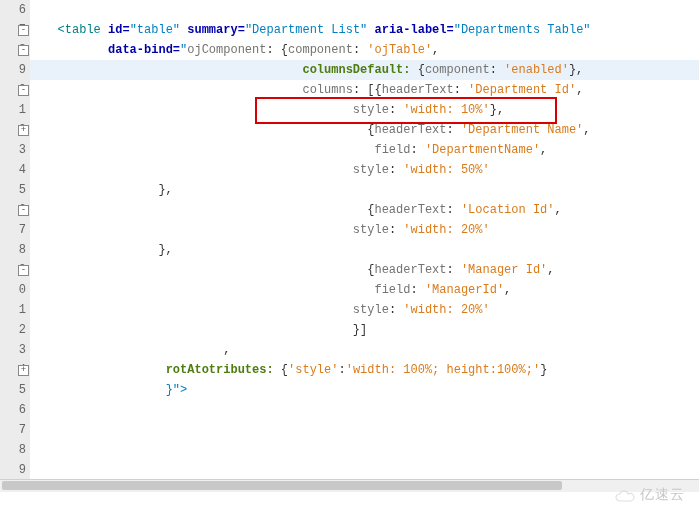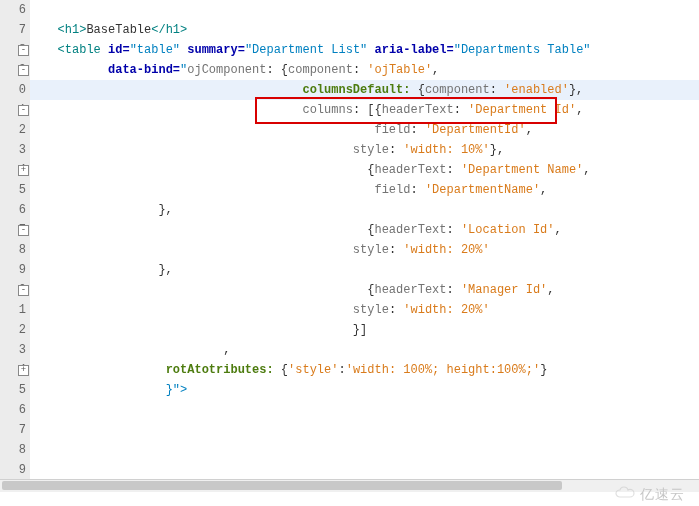--- a/index.html
+++ b/index.html
@@ -14,21 +14,21 @@
   .attr-name { color: #0000aa; font-weight: bold; }
   .attr-val { color: #0080c0; }
   .prop { color: #737373; }
   .str { color: #d97b1b; }
   .punct { color: #333; }
   .ident { color: #333; }
   .ident-b { color: #4d7c0f; font-weight: bold; }
   .red-box { position: absolute; border: 2px solid #d80000; pointer-events: none; }
   .scrollbar-h { position: absolute; left: 0; bottom: 14px; right: 0; height: 12px; background: #f0f0f0; border-top: 1px solid #d0d0d0; }
   .scroll-thumb { position: absolute; left: 2px; top: 1px; width: 560px; height: 9px; background: #c8c8c8; border-radius: 2px; }
-  .watermark { position: absolute; right: 14px; bottom: 2px; font-family: Arial, sans-serif; font-size: 14px; color: #c6c6c6; letter-spacing: 1px; display: flex; align-items: flex-start; gap: 4px; }
+  .watermark { position: absolute; right: 14px; bottom: 2px; font-family: Arial, sans-serif; font-size: 14px; color: #c6c6c6; letter-spacing: 1px; display: flex; align-items: flex-end; gap: 4px; }
   .watermark svg { opacity: 0.55; }
 </style>
 </head>
 <body>
 
 <div class="editor-wrap">
 
   <div class="gutter">
     <span class="ln">6</span>
     <span class="ln">7</span>
@@ -51,34 +51,34 @@
     <span class="ln">4</span>
     <span class="ln">5</span>
     <span class="ln">6</span>
     <span class="ln">7</span>
     <span class="ln">8</span>
     <span class="ln">9</span>
   </div>
 
   <div class="code-area">
     <div class="line"></div>
-    <div class="line">   <span class="tag">&lt;h1&gt;</span><span class="ident">BaseTable</span><span class="tag">&lt;/h1&gt;</span></div>
     <div class="line"><span class="fold">-</span>   <span class="tag">&lt;table</span> <span class="attr-name">id=</span><span class="attr-val">"table"</span> <span class="attr-name">summary=</span><span class="attr-val">"Department List"</span> <span class="attr-name">aria-label=</span><span class="attr-val">"Departments Table"</span></div>
     <div class="line"><span class="fold">-</span>          <span class="attr-name">data-bind=</span><span class="attr-val">"</span><span class="prop">ojComponent</span><span class="punct">: {</span><span class="prop">component</span><span class="punct">: </span><span class="str">'ojTable'</span><span class="punct">,</span></div>
     <div class="line highlight">                                     <span class="ident-b">columnsDefault:</span> <span class="punct">{</span><span class="prop">component</span><span class="punct">: </span><span class="str">'enabled'</span><span class="punct">},</span></div>
     <div class="line"><span class="fold">-</span>                                     <span class="prop">columns</span><span class="punct">: [{</span><span class="prop">headerText</span><span class="punct">: </span><span class="str">'Department Id'</span><span class="punct">,</span></div>
-    <div class="line">                                               <span class="prop">field</span><span class="punct">: </span><span class="str">'DepartmentId'</span><span class="punct">,</span></div>
     <div class="line">                                            <span class="prop">style</span><span class="punct">: </span><span class="str">'width: 10%'</span><span class="punct">},</span></div>
     <div class="line"><span class="fold">+</span>                                              <span class="punct">{</span><span class="prop">headerText</span><span class="punct">: </span><span class="str">'Department Name'</span><span class="punct">,</span></div>
     <div class="line">                                               <span class="prop">field</span><span class="punct">: </span><span class="str">'DepartmentName'</span><span class="punct">,</span></div>
+    <div class="line">                                            <span class="prop">style</span><span class="punct">: </span><span class="str">'width: 50%'</span></div>
     <div class="line">                 <span class="punct">},</span></div>
     <div class="line"><span class="fold">-</span>                                              <span class="punct">{</span><span class="prop">headerText</span><span class="punct">: </span><span class="str">'Location Id'</span><span class="punct">,</span></div>
     <div class="line">                                            <span class="prop">style</span><span class="punct">: </span><span class="str">'width: 20%'</span></div>
     <div class="line">                 <span class="punct">},</span></div>
     <div class="line"><span class="fold">-</span>                                              <span class="punct">{</span><span class="prop">headerText</span><span class="punct">: </span><span class="str">'Manager Id'</span><span class="punct">,</span></div>
+    <div class="line">                                               <span class="prop">field</span><span class="punct">: </span><span class="str">'ManagerId'</span><span class="punct">,</span></div>
     <div class="line">                                            <span class="prop">style</span><span class="punct">: </span><span class="str">'width: 20%'</span></div>
     <div class="line">                                            <span class="punct">}]</span></div>
     <div class="line">                          <span class="punct">,</span></div>
     <div class="line"><span class="fold">+</span>                  <span class="ident-b">rotAtotributes:</span> <span class="punct">{</span><span class="str">'style'</span><span class="punct">:</span><span class="str">'width: 100%; height:100%;'</span><span class="punct">}</span></div>
     <div class="line">                  <span class="attr-val">}"&gt;</span></div>
   </div>
 
   <div class="red-box" style="left:255px;top:97px;width:298px;height:23px;"></div>
 
   <div class="scrollbar-h">

